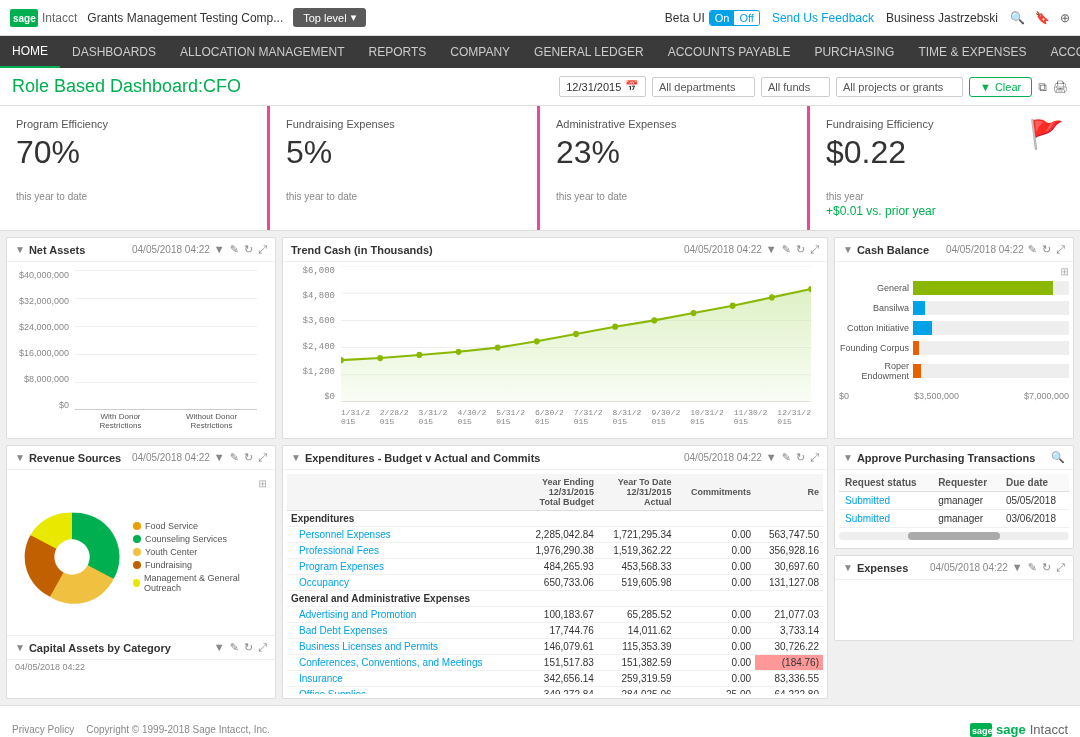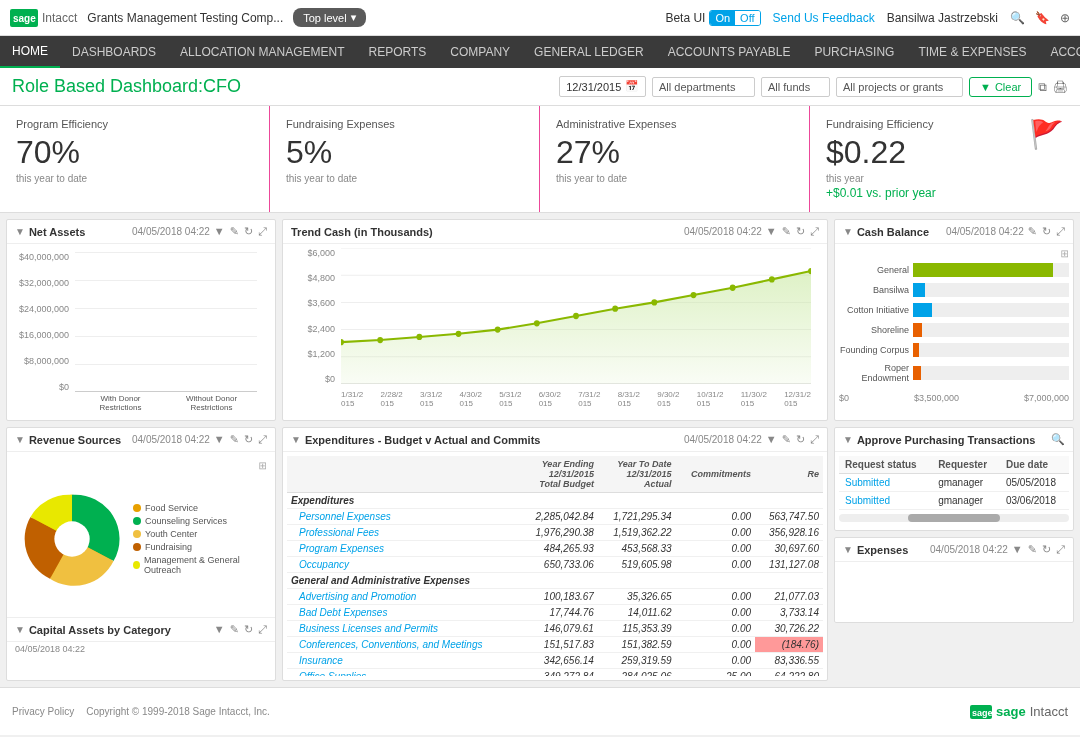--- a/index.html
+++ b/index.html
@@ -3,21 +3,21 @@
   <meta charset="utf-8">
   <style>
     * { box-sizing: border-box; margin: 0; padding: 0; }
     body { font-family: Arial, sans-serif; font-size: 12px; background: #f0f0f0; color: #333; overflow-x: hidden; }
 
     
     .top-bar { background: #fff; border-bottom: 1px solid #ddd; padding: 0 10px; height: 36px; display: flex; align-items: center; gap: 10px; }
     .sage-logo { display: flex; align-items: center; gap: 4px; }
     .sage-logo-sub { color: #666; font-size: 12px; }
     .company-name { color: #333; font-size: 12px; max-width: 200px; overflow: hidden; text-overflow: ellipsis; white-space: nowrap; }
-    .top-level-btn { background: #5a5a5a; color: #fff; border: none; padding: 3px 10px; border-radius: 8px; font-size: 11px; cursor: pointer; display: flex; align-items: center; gap: 4px; }
+    .top-level-btn { background: #5a5a5a; color: #fff; border: none; padding: 3px 10px; border-radius: 3px; font-size: 11px; cursor: pointer; display: flex; align-items: center; gap: 4px; }
     .top-bar-right { margin-left: auto; display: flex; align-items: center; gap: 12px; font-size: 12px; }
     .beta-ui { display: flex; align-items: center; gap: 4px; }
     .toggle-group { display: flex; border: 1px solid #00a2e8; border-radius: 3px; overflow: hidden; font-size: 11px; }
     .toggle-on { background: #00a2e8; color: #fff; padding: 1px 5px; }
     .toggle-off { background: #fff; color: #00a2e8; padding: 1px 5px; cursor: pointer; }
     .feedback-link { color: #00a2e8; cursor: pointer; }
     .user-name { color: #333; }
     .top-bar-icons { display: flex; gap: 10px; color: #666; }
     .top-bar-icons span { cursor: pointer; }
 
@@ -30,25 +30,25 @@
     .page-header { background: #fff; padding: 8px 12px; display: flex; align-items: center; gap: 12px; border-bottom: 1px solid #ddd; }
     .page-title { color: #00b050; font-size: 18px; font-weight: normal; }
     .filter-group { display: flex; align-items: center; gap: 6px; margin-left: auto; }
     .filter-input { border: 1px solid #ccc; padding: 3px 6px; font-size: 11px; border-radius: 2px; color: #333; display: flex; align-items: center; gap: 4px; }
     .filter-select { border: 1px solid #ccc; padding: 3px 18px 3px 6px; font-size: 11px; border-radius: 2px; background: #fff; appearance: none; color: #555; }
     .clear-btn { border: 1px solid #00b050; color: #00b050; background: #fff; padding: 3px 10px; border-radius: 3px; font-size: 11px; cursor: pointer; display: flex; align-items: center; gap: 4px; }
     .page-header-icons { display: flex; gap: 6px; color: #666; }
 
     
     .kpi-strip { background: #fff; display: grid; grid-template-columns: 1fr 1fr 1fr 1fr; gap: 0; border-bottom: 1px solid #ddd; margin-bottom: 6px; }
-    .kpi-card { padding: 12px 16px; border-right: 1px solid #ec4899; position: relative; }
+    .kpi-card { padding: 12px 16px; border-right: 3px solid #ec4899; position: relative; }
     .kpi-card:last-child { border-right: none; }
     .kpi-label { font-size: 11px; color: #555; margin-bottom: 4px; }
     .kpi-value { font-size: 32px; font-weight: 300; color: #333; }
-    .kpi-sub { font-size: 10px; color: #888; margin-top: 2px; }
+    .kpi-sub { font-size: 10px; color: #888; margin-top: 20px; }
     .kpi-delta { font-size: 12px; color: #00b050; margin-top: 2px; }
 
     
     .dashboard-grid { display: grid; grid-template-columns: 270px 1fr 240px; gap: 6px; padding: 0 6px 6px; }
 
     
     .widget { background: #fff; border: 1px solid #ddd; border-radius: 2px; }
     .widget-header { display: flex; align-items: center; padding: 5px 8px; border-bottom: 1px solid #eee; font-size: 11px; color: #555; gap: 4px; }
     .widget-title { font-weight: bold; color: #333; font-size: 11px; flex: 1; }
     .widget-date { font-size: 10px; color: #888; }
@@ -118,21 +118,21 @@
   </button>
   <div class="top-bar-right">
     <div class="beta-ui">
       <span>Beta UI</span>
       <div class="toggle-group">
         <span class="toggle-on">On</span>
         <span class="toggle-off">Off</span>
       </div>
     </div>
     <span class="feedback-link">Send Us Feedback</span>
-    <span class="user-name">Bansilwa Jastrzebski</span>
+    <span class="user-name">Business Jastrzebski</span>
     <div class="top-bar-icons">
       <span>🔍</span>
       <span>🔖</span>
       <span>⊕</span>
     </div>
   </div>
 </div>
 
 <div class="nav-bar">
   <div class="nav-item active">HOME</div>
@@ -180,21 +180,21 @@
     <div class="kpi-value">70%</div>
     <div class="kpi-sub">this year to date</div>
   </div>
   <div class="kpi-card">
     <div class="kpi-label">Fundraising Expenses</div>
     <div class="kpi-value">5%</div>
     <div class="kpi-sub">this year to date</div>
   </div>
   <div class="kpi-card">
     <div class="kpi-label">Administrative Expenses</div>
-    <div class="kpi-value">27%</div>
+    <div class="kpi-value">23%</div>
     <div class="kpi-sub">this year to date</div>
   </div>
   <div class="kpi-card">
     <div class="kpi-label">Fundraising Efficiency</div>
     <div class="kpi-value">$0.22</div>
     <div style="position:absolute;right:16px;top:12px;">
       <span style="font-size:28px;">🚩</span>
     </div>
     <div class="kpi-sub">this year</div>
     <div class="kpi-delta">+$0.01 vs. prior year</div>
@@ -258,21 +258,21 @@
       <span class="widget-title">Trend Cash (in Thousands)</span>
       <span class="widget-date">04/05/2018 04:22</span>
       <div class="widget-icons">
         <span>▼</span>
         <span>✎</span>
         <span>↻</span>
         <span>⤢</span>
       </div>
     </div>
     <div class="widget-body" style="padding:4px 8px 8px;">
-      <div style="position:relative;height:160px;padding:0 8px 24px 50px;">
+      <div style="position:relative;height:160px;padding:0 8px 24px 50px;font-family:Liberation Mono, monospace;">
 
         <div style="position:absolute;left:0;top:0;bottom:24px;display:flex;flex-direction:column;justify-content:space-between;font-size:9px;color:#888;width:48px;text-align:right;padding-right:4px;">
           <span>$6,000</span>
           <span>$4,800</span>
           <span>$3,600</span>
           <span>$2,400</span>
           <span>$1,200</span>
           <span>$0</span>
         </div>
 
@@ -353,26 +353,20 @@
       <div class="cash-bar-row">
         <div class="cash-bar-label">Bansilwa</div>
         <div class="cash-bar-track">
           <div class="cash-bar-fill" style="width:8%;background:#00a2e8;"></div>
         </div>
       </div>
       <div class="cash-bar-row">
         <div class="cash-bar-label">Cotton Initiative</div>
         <div class="cash-bar-track">
           <div class="cash-bar-fill" style="width:12%;background:#00a2e8;"></div>
-        </div>
-      </div>
-      <div class="cash-bar-row">
-        <div class="cash-bar-label">Shoreline</div>
-        <div class="cash-bar-track">
-          <div class="cash-bar-fill" style="width:6%;background:#e86000;"></div>
         </div>
       </div>
       <div class="cash-bar-row">
         <div class="cash-bar-label">Founding Corpus</div>
         <div class="cash-bar-track">
           <div class="cash-bar-fill" style="width:4%;background:#e86000;"></div>
         </div>
       </div>
       <div class="cash-bar-row">
         <div class="cash-bar-label">Roper Endowment</div>
@@ -461,21 +455,21 @@
       <span class="collapse-arrow">▼</span>
       <span class="widget-title">Expenditures - Budget v Actual and Commits</span>
       <span class="widget-date">04/05/2018 04:22</span>
       <div class="widget-icons">
         <span>▼</span>
         <span>✎</span>
         <span>↻</span>
         <span>⤢</span>
       </div>
     </div>
-    <div class="widget-body" style="padding:4px;font-style:italic;">
+    <div class="widget-body" style="padding:4px;">
       <div style="overflow-y:auto;max-height:220px;">
         <table class="exp-table">
           <thead>
             <tr>
               <th style="text-align:left;"></th>
               <th>Year Ending<br>12/31/2015<br>Total Budget</th>
               <th>Year To Date<br>12/31/2015<br>Actual</th>
               <th>Commitments</th>
               <th>Re</th>
             </tr>
@@ -519,21 +513,21 @@
             <tr>
               <td class="cat-header">General and Administrative Expenses</td>
               <td></td>
                 <td></td>
                 <td></td>
                 <td></td>
             </tr>
             <tr>
               <td style="padding-left:12px;"><span class="item-link">Advertising and Promotion</span></td>
               <td>100,183.67</td>
-              <td>35,326.65</td>
+              <td>65,285.52</td>
               <td>0.00</td>
               <td>21,077.03</td>
             </tr>
             <tr>
               <td style="padding-left:12px;"><span class="item-link">Bad Debt Expenses</span></td>
               <td>17,744.76</td>
               <td>14,011.62</td>
               <td>0.00</td>
               <td>3,733.14</td>
             </tr>

